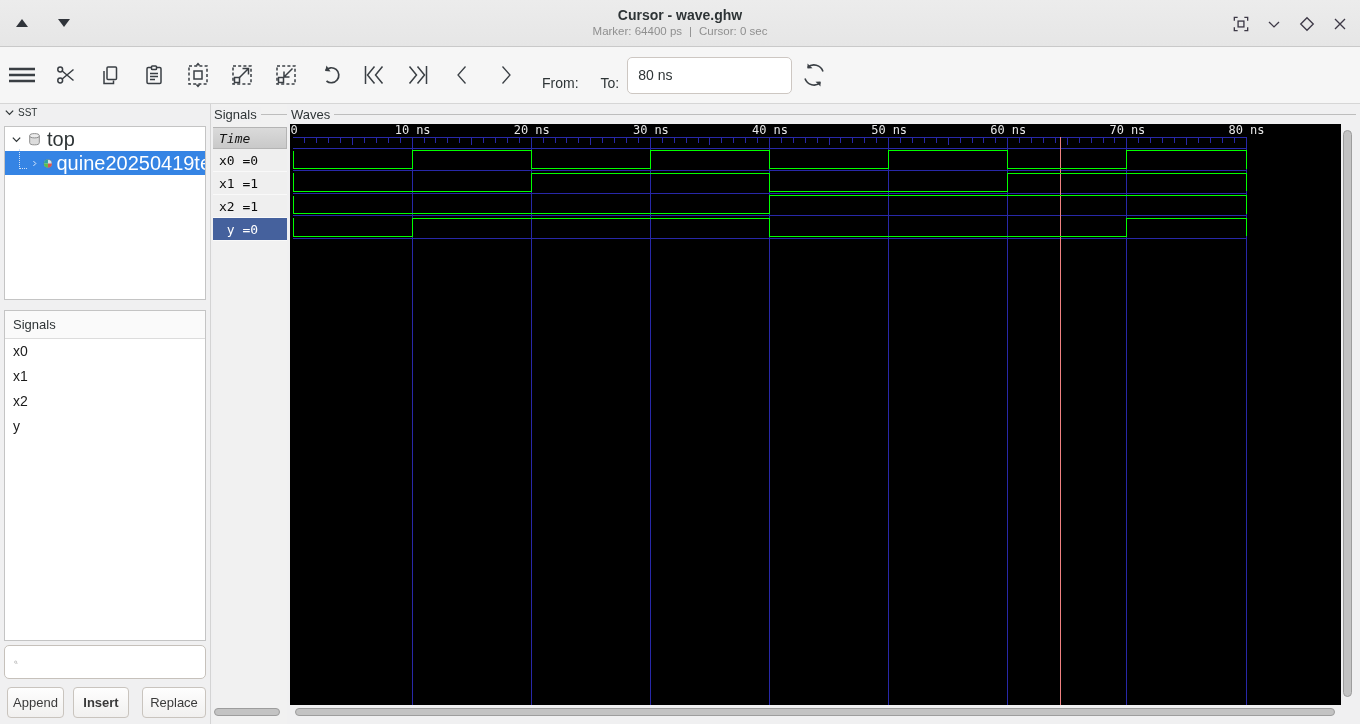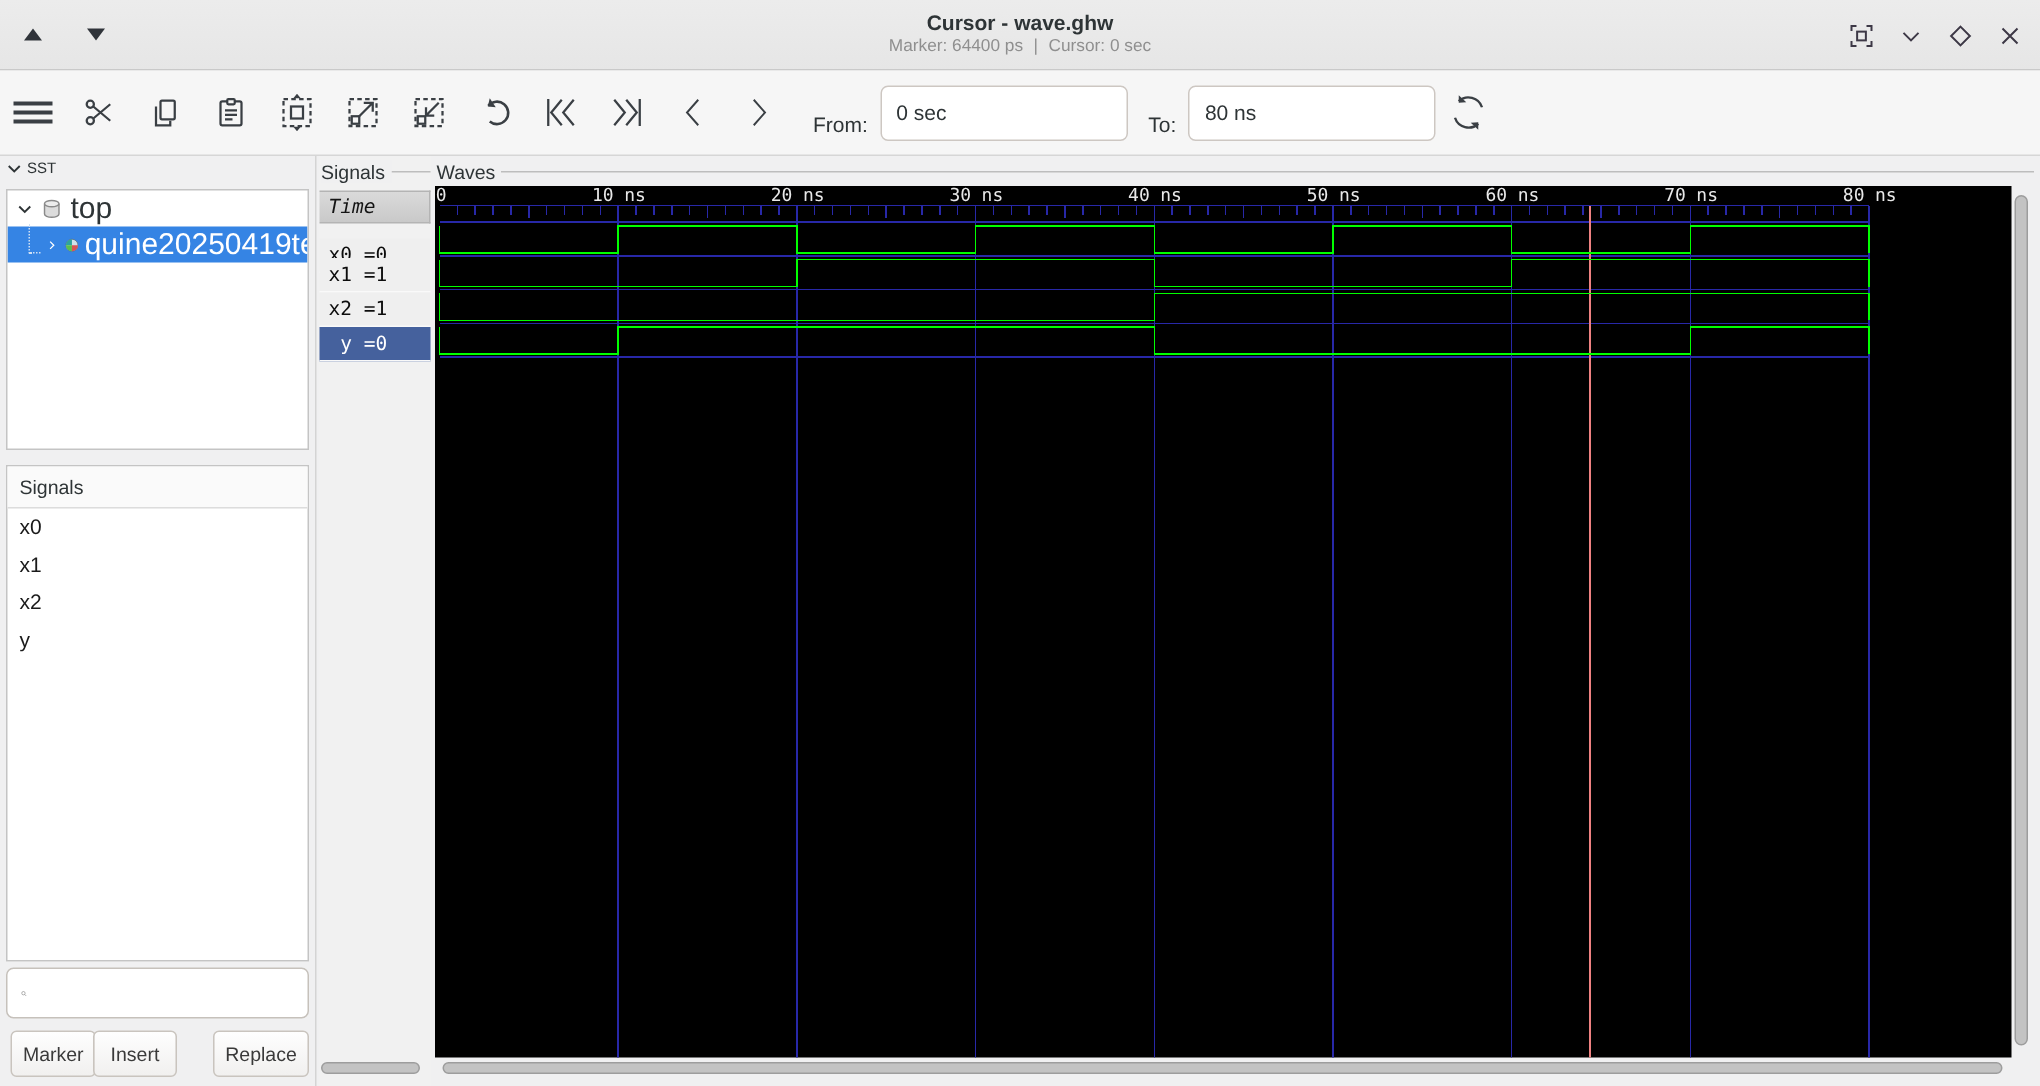--- a/index.html
+++ b/index.html
@@ -201,21 +201,20 @@
       <svg width="26" height="26" viewBox="0 0 26 26">
         <path d="M16.5 4.5 L9 13 L16.5 21.5" stroke-width="1.3"></path>
       </svg>
     </div>
     <div class="tool-btn">
       <svg width="26" height="26" viewBox="0 0 26 26">
         <path d="M9.5 4.5 L17 13 L9.5 21.5" stroke-width="1.3"></path>
       </svg>
     </div>
     <span class="range-label">From:</span>
-    <input class="range-entry" value="0 sec" style="">
     <span class="range-label">To:</span>
     <input class="range-entry" value="80 ns" style="">
     <div class="tool-btn">
       <svg width="30" height="30" viewBox="0 0 30 30">
         <path d="M24 11.5 A 9.5 9.5 0 0 0 8.5 7.5" stroke-width="1.6"></path>
         <path d="M6 18.5 A 9.5 9.5 0 0 0 21.5 22.5" stroke-width="1.6"></path>
         <path d="M8.5 3.5 L8.5 8.5 L13.5 8.2" fill="#3a3f44" stroke="none"></path>
         <path d="M21.5 26.5 L21.5 21.5 L16.5 21.8" fill="#3a3f44" stroke="none"></path>
       </svg>
     </div>
@@ -265,31 +264,31 @@
 
     <div class="search-box">
       <svg width="15" height="15" viewBox="0 0 16 16">
         <circle cx="6.5" cy="6.5" r="4.5" stroke="#6e6e6e" stroke-width="1.4" fill="none"></circle>
         <path d="M10 10 L14 14" stroke="#6e6e6e" stroke-width="1.4"></path>
       </svg>
       <input value="" style="">
     </div>
 
     <div class="btn-row">
-      <button class="gbtn" style="left:7px; width:57px;">Marker</button>
-      <button class="gbtn" style="left:62px; width:56px;">Insert</button>
+      <button class="gbtn" style="left:7px; width:57px;">Append</button>
+      <button class="gbtn" style="left:73px; width:56px;font-weight:bold;">Insert</button>
       <button class="gbtn" style="left:142px; width:64px;">Replace</button>
     </div>
   </aside>
 
   <section class="signals-col">
     <span class="frame-label sigcol-label">Signals</span>
     <div class="frame-line sigcol-line"></div>
     <div class="time-header">Time</div>
-    <div class="sig-row" style="top:55px;">x0 =0</div>
+    <div class="sig-row" style="top:45px;">x0 =0</div>
     <div class="sig-row" style="top:68px;">x1 =1</div>
     <div class="sig-row" style="top:91px;">x2 =1</div>
     <div class="sig-row selected" style="top:114px;"> y =0</div>
     <div class="mini-hscroll">
         <div class="sb-thumb"></div>
       </div>
   </section>
 
   <span class="frame-label waves-label">Waves</span>
   <div class="frame-line waves-line"></div>

